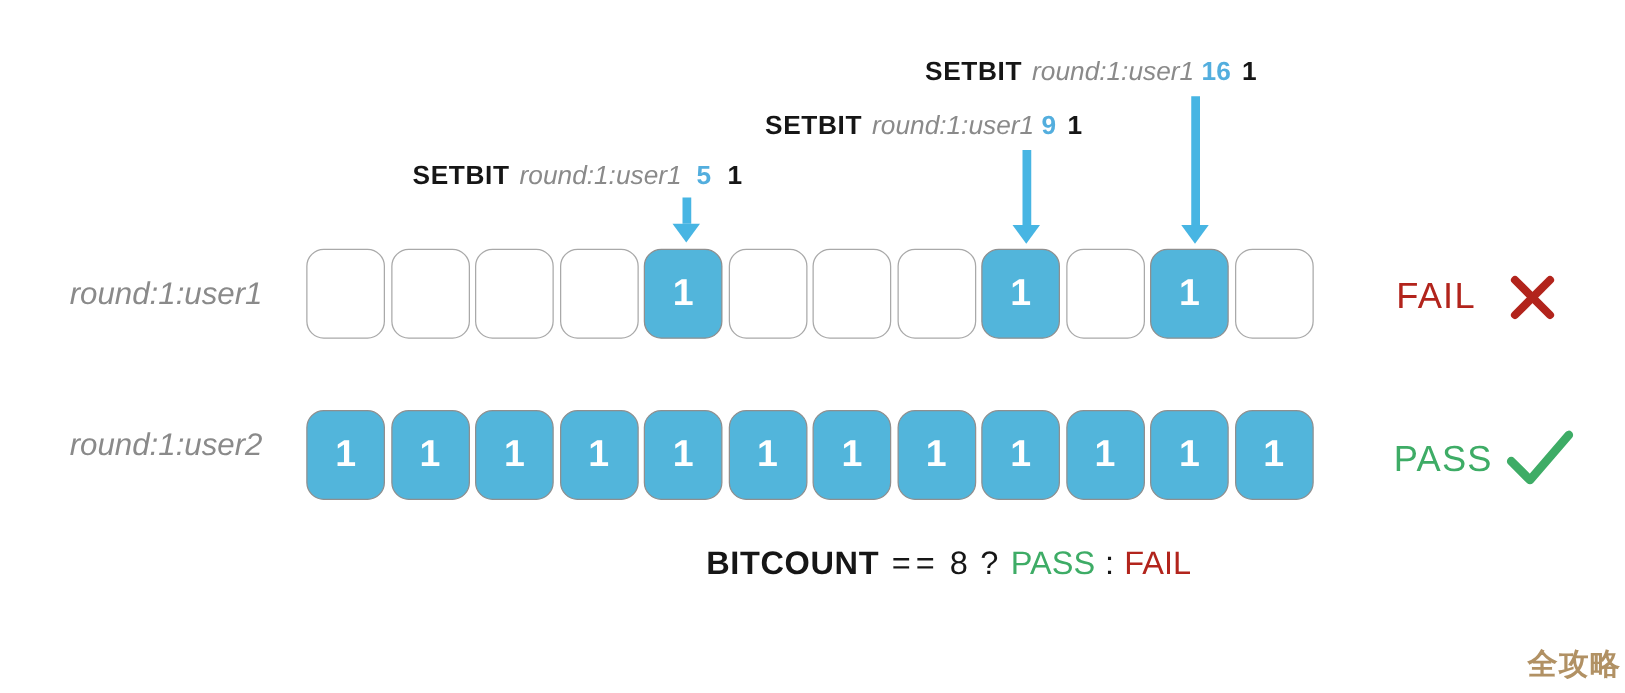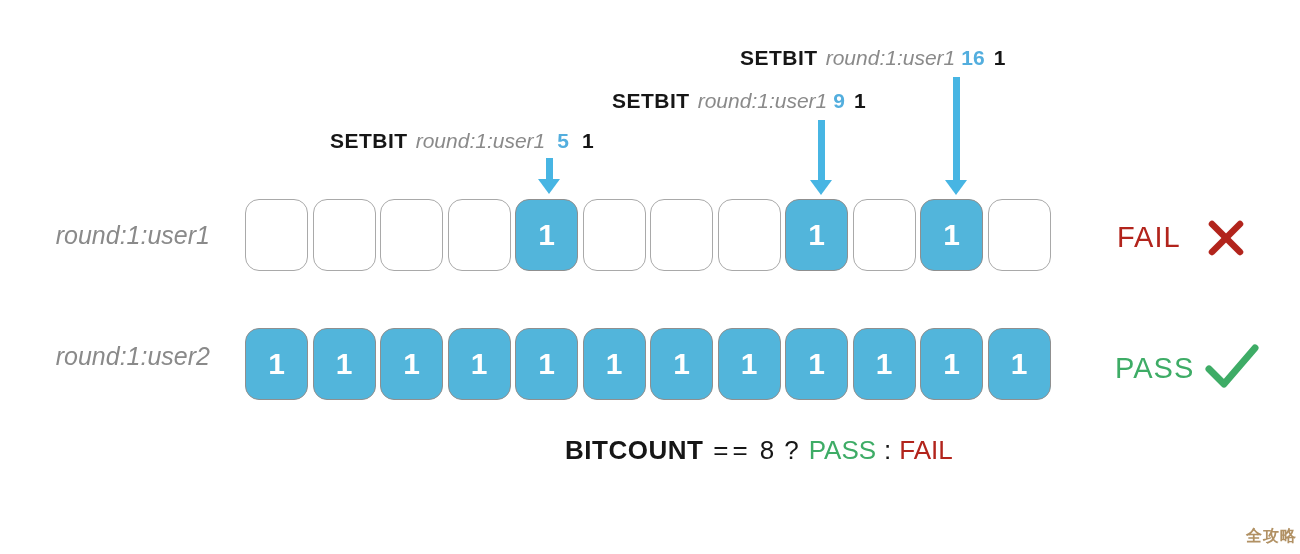--- a/index.html
+++ b/index.html
@@ -105,21 +105,21 @@
   .formula .q { margin-left: 10px; }
   .formula .pass { margin-left: 10px; color: var(--green); }
   .formula .colon { margin-left: 8px; }
   .formula .fail { margin-left: 8px; color: var(--red); }
 
   
   .watermark {
     position: absolute;
     right: 3px;
     bottom: 7px;
-    font-size: 16px;
+    font-size: 24px;
     font-weight: 700;
     color: var(--watermark);
     letter-spacing: 1px;
     text-align: center;
   }
 </style>
 </head>
 <body>
 
 <div class="canvas">

